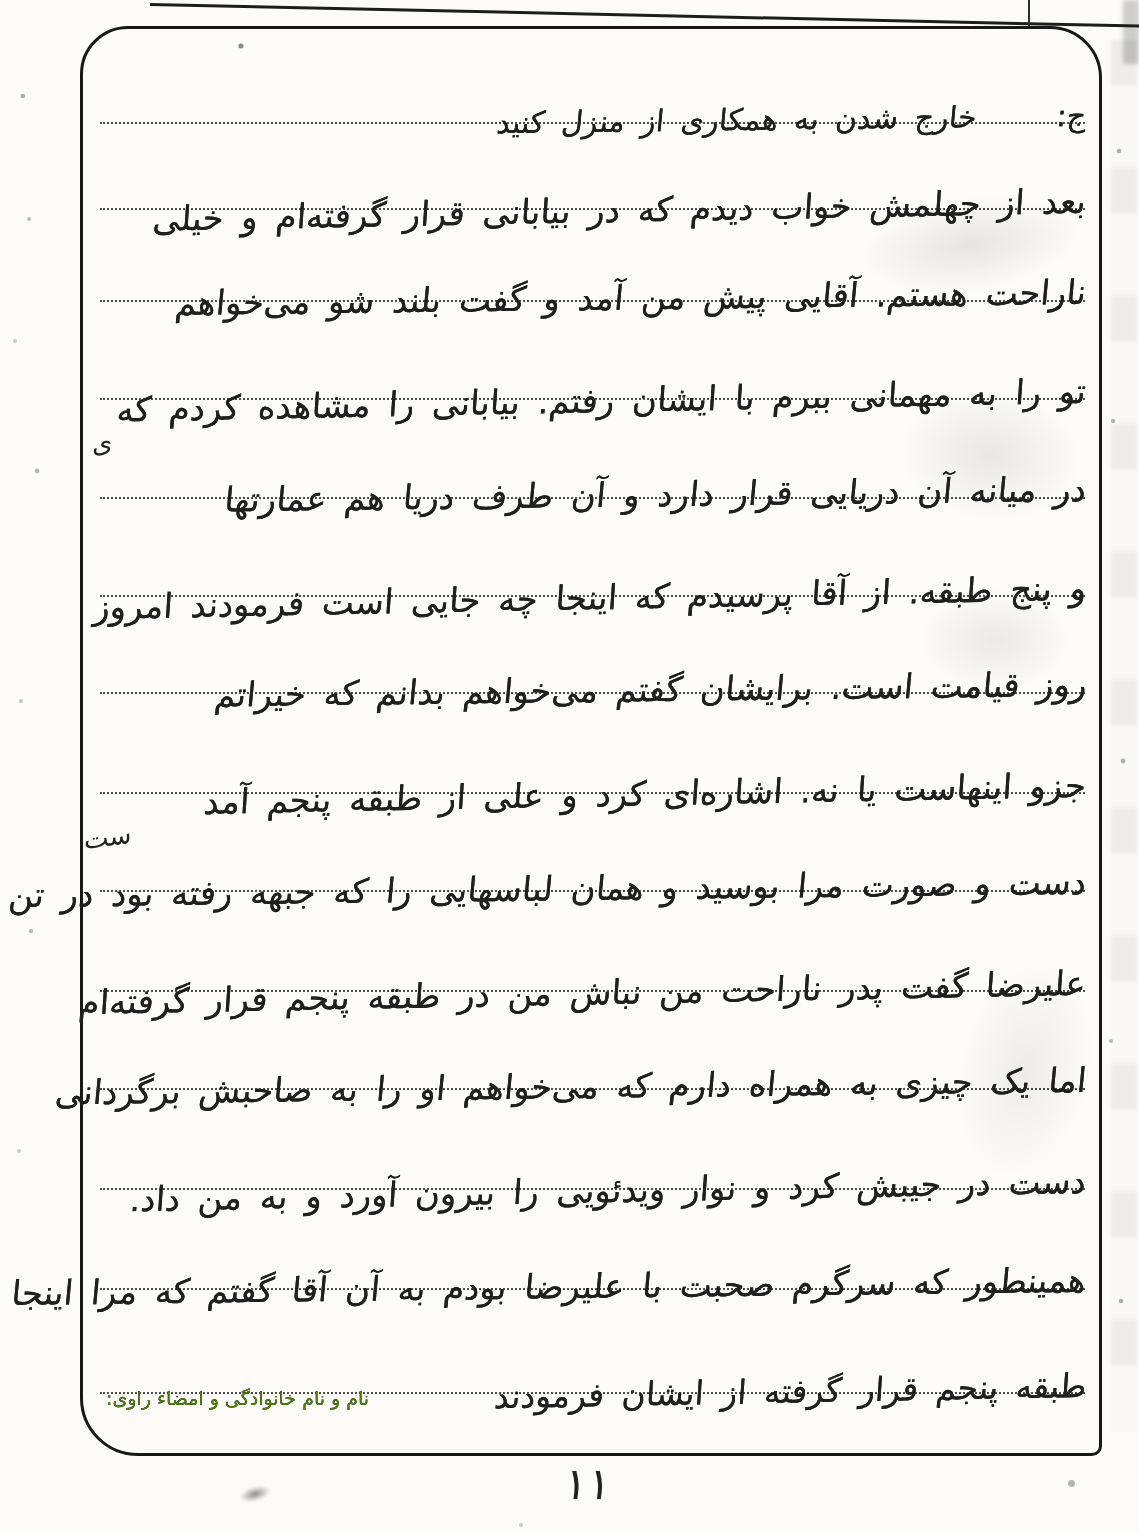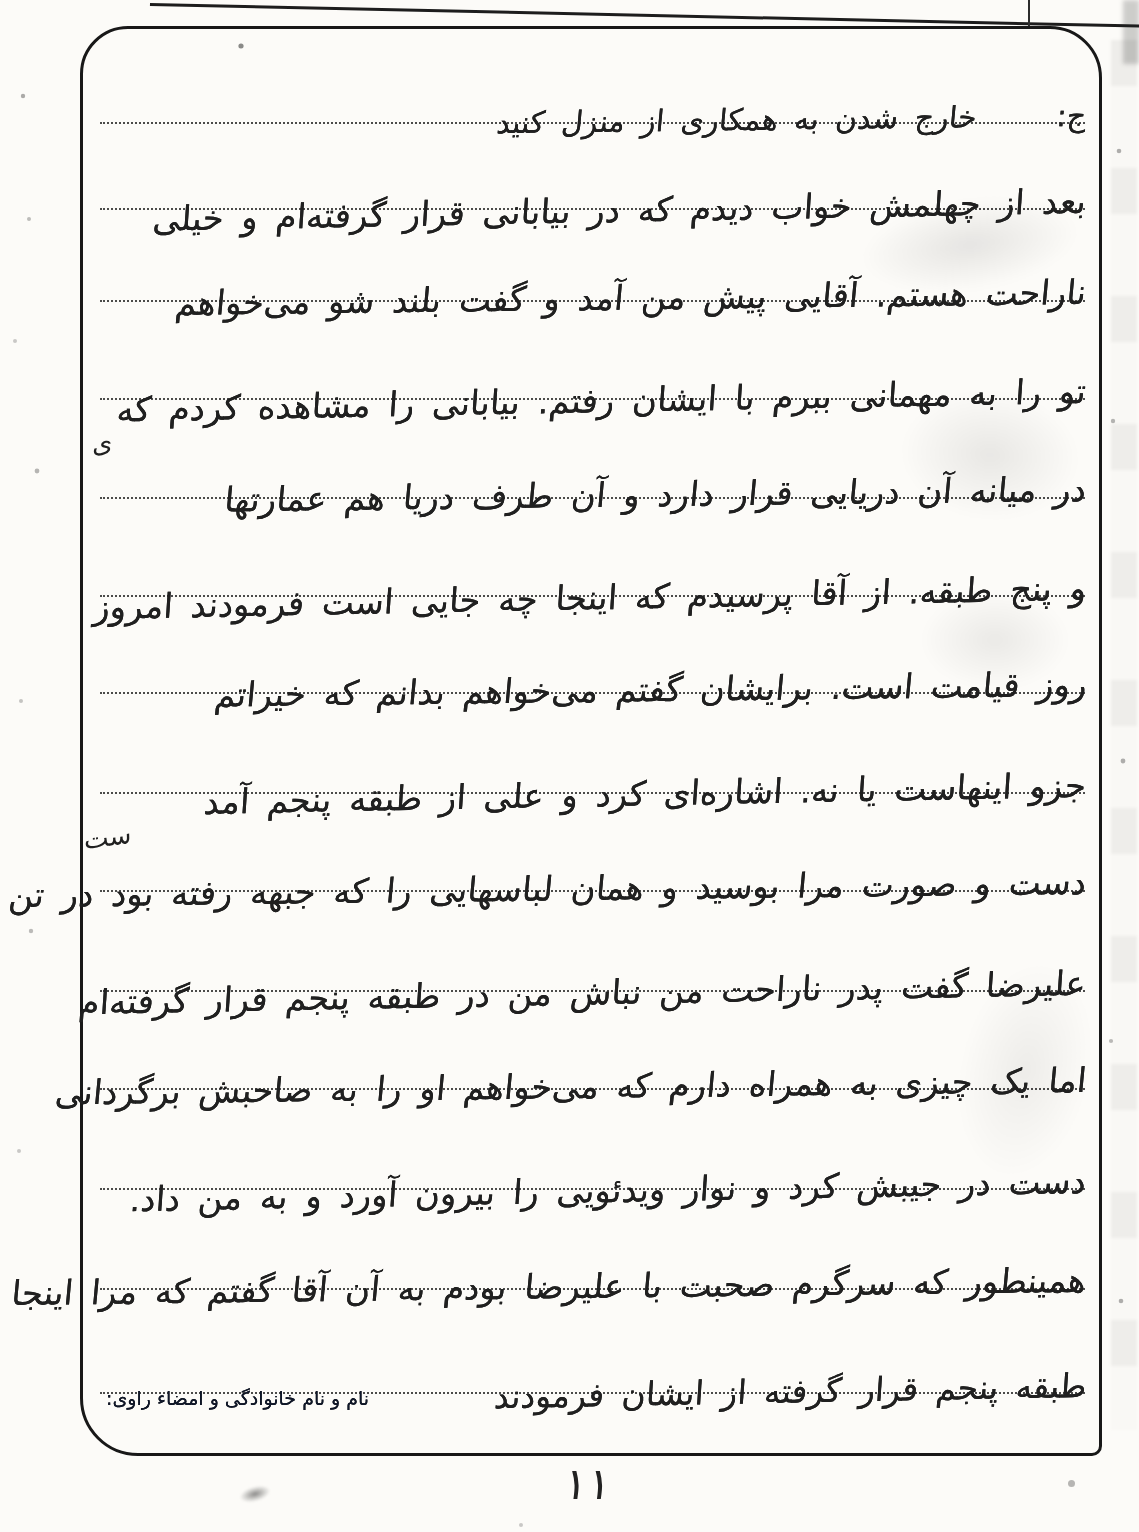--- a/index.html
+++ b/index.html
@@ -36,21 +36,21 @@
     text-shadow:0 0 .5px #1a1a1a;
   }
   .line:nth-of-type(even) .hw{transform:translateY(10px) skewX(-5deg) rotate(-1.1deg);}
   .row-header{top:64px;height:58px;}
   .row-header .hw{font-size:30px;}
   .row-header .gap{display:inline-block;width:80px;}
   .row-footer{top:1324px;}
   .row-footer .hw{font-size:33px;}
   .printed-label{
     position:absolute;left:6px;bottom:-17px;
-    direction:rtl;font-size:19px;color:#0f172a;
+    direction:rtl;font-size:19px;color:#4d7c0f;
     font-weight:500;letter-spacing:0;white-space:nowrap;
     text-shadow:0 0 .4px #000;
   }
   .insertion{
     position:absolute;font-size:26px;color:#202020;direction:rtl;
     transform:skewX(-6deg) rotate(-8deg);
   }
   #ins-line4{left:92px;top:428px;}
   #ins-line8{left:84px;top:822px;}
   .page-number{

